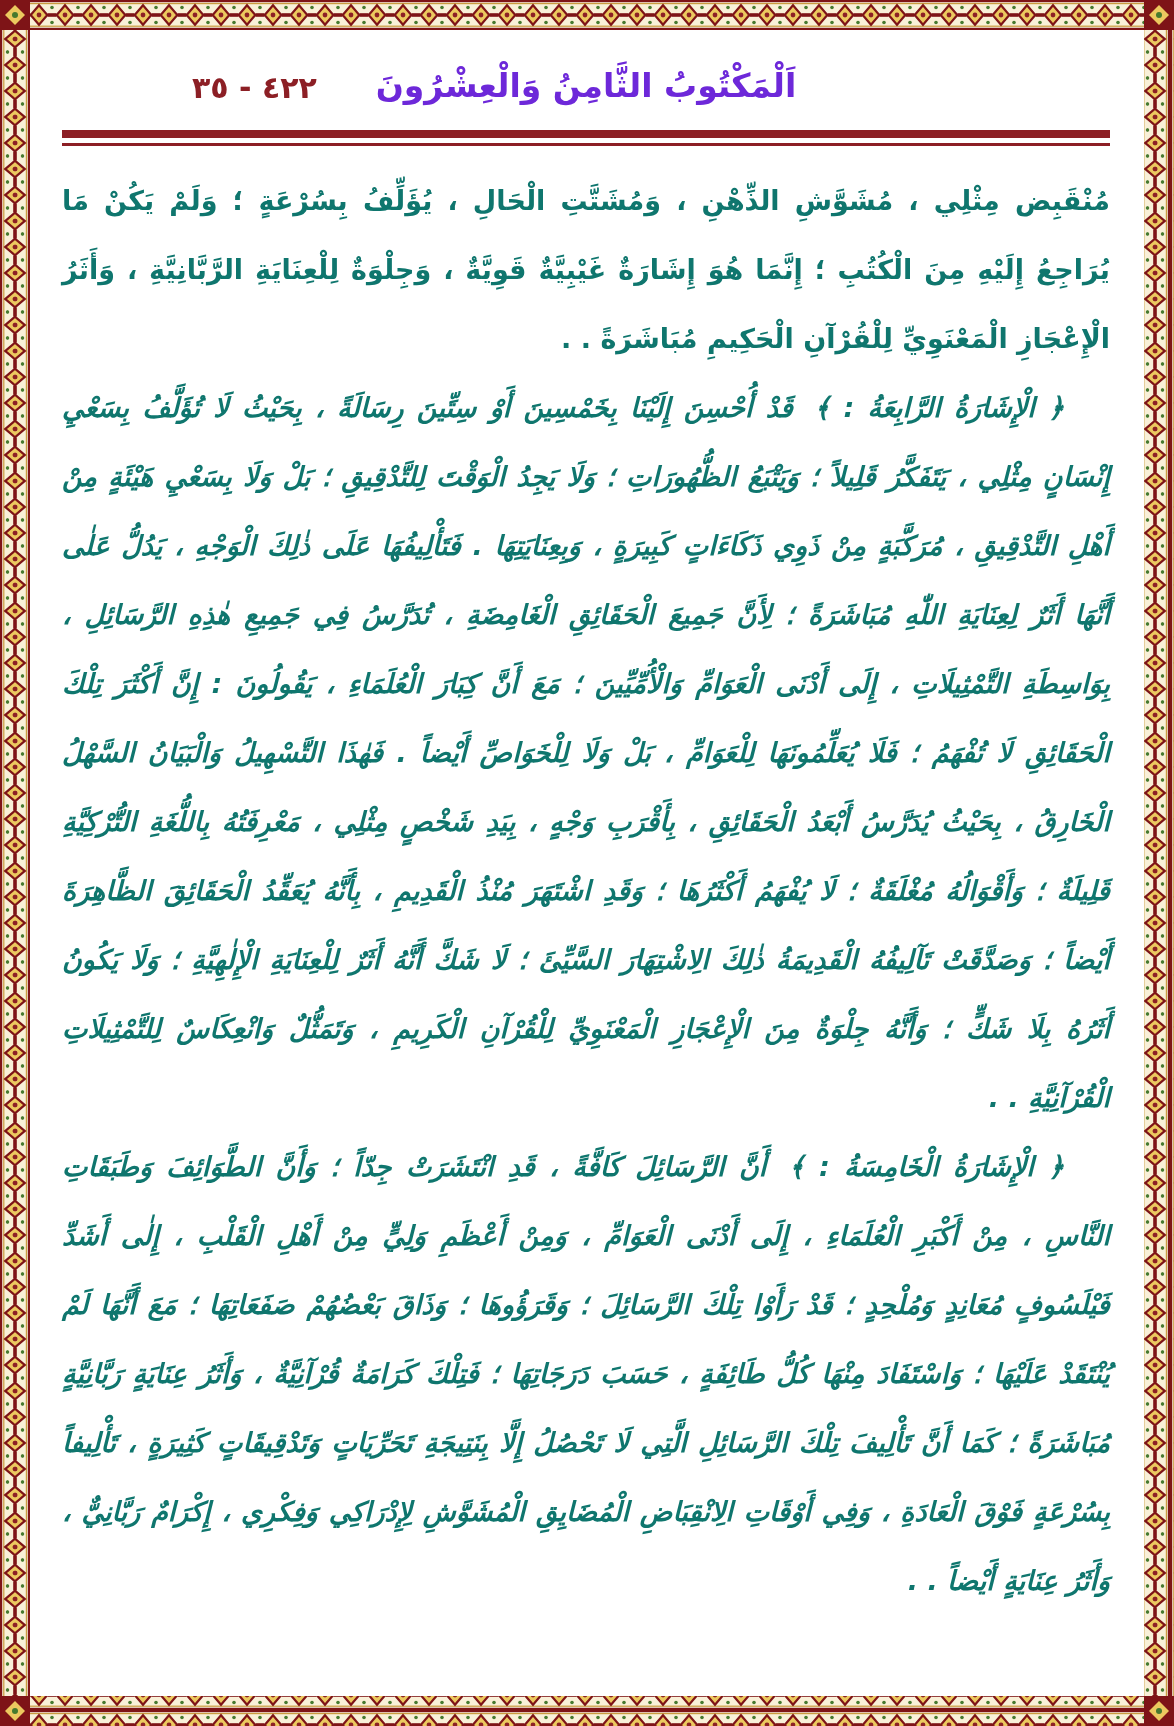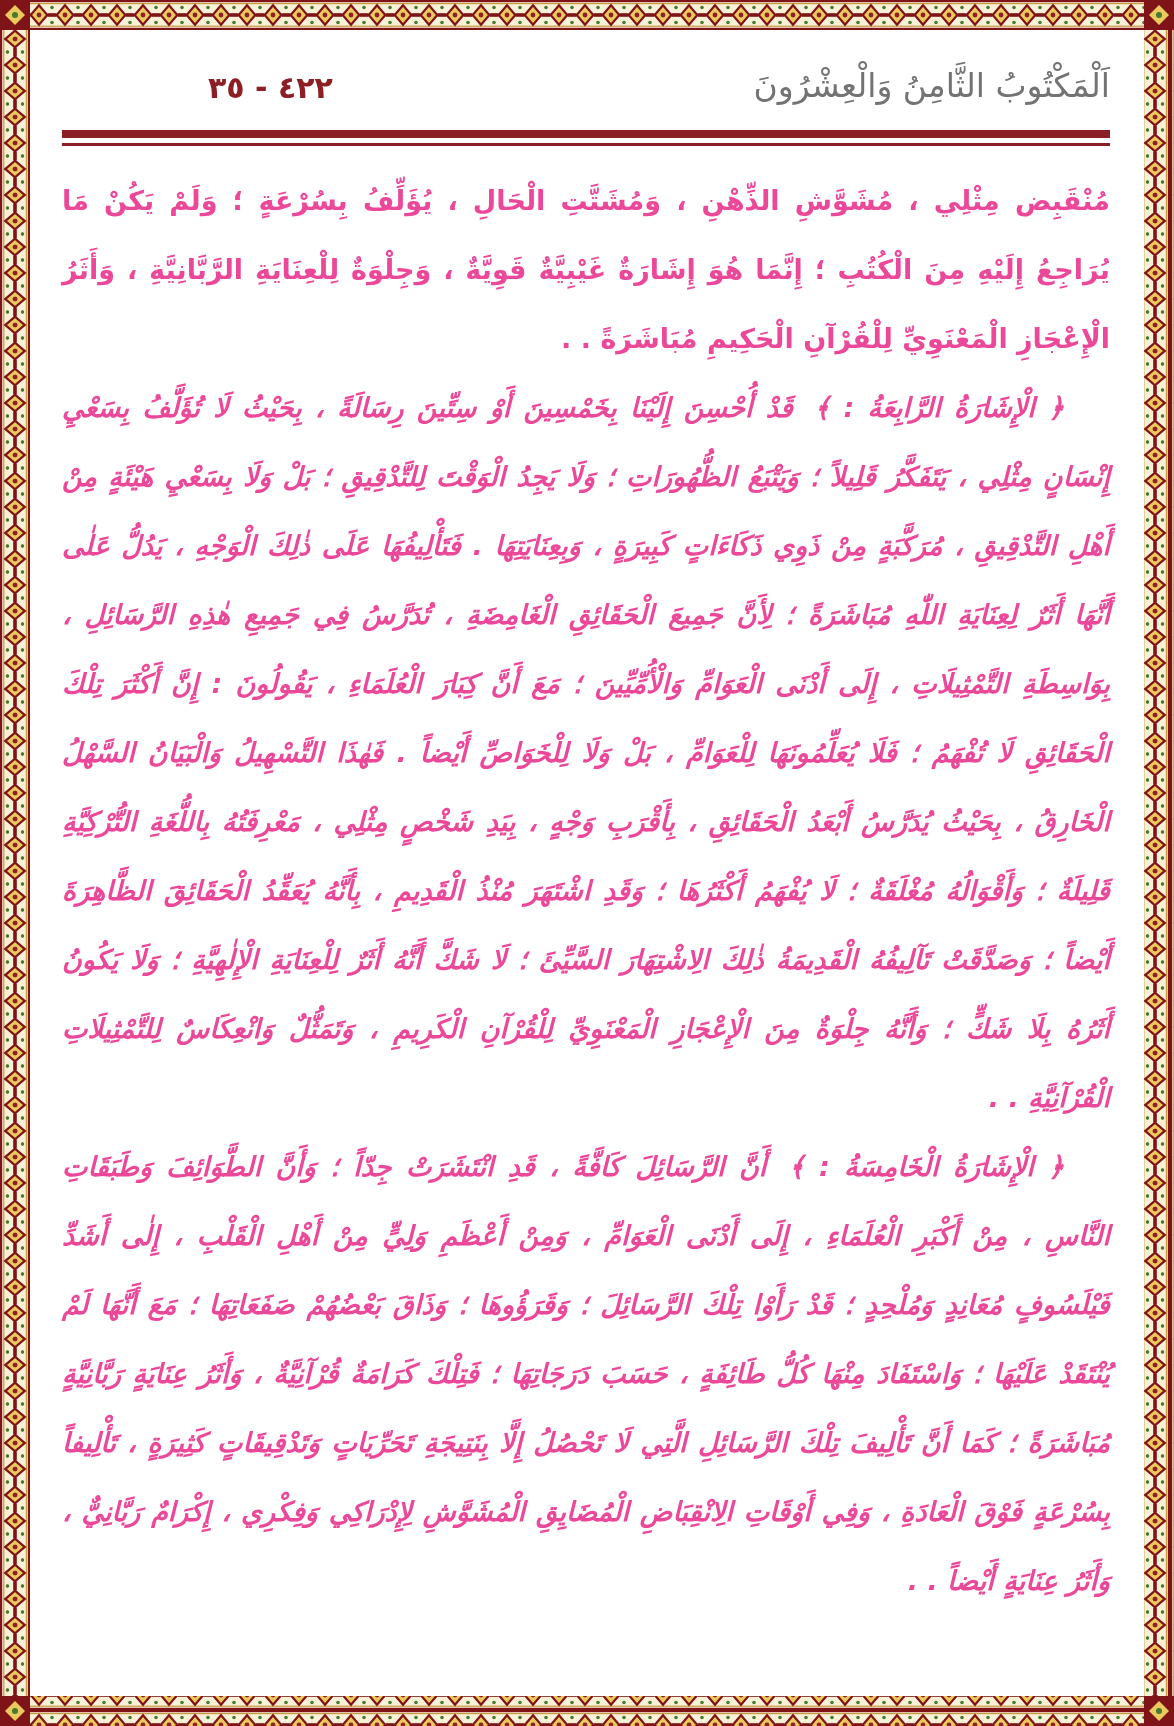--- a/index.html
+++ b/index.html
@@ -13,47 +13,47 @@
   .border-svg{
     position:absolute;inset:0;z-index:1;display:block;
   }
   .content{
     position:absolute;z-index:2;
     top:52px;left:62px;right:64px;
     direction:rtl;
   }
   .header{position:relative;height:74px;}
   .page-title{
-    font-size:33px;font-weight:normal;
-    color:#737373;
+    text-align:center;
+    font-size:33px;font-weight:bold;
+    color:#6d28d9;
     padding-top:14px;
     letter-spacing:0.5px;
   }
   .page-number{
     position:absolute;
     left:130px;top:18px;
     font-size:30px;font-weight:bold;
     color:#8c1f25;
     direction:rtl;
     letter-spacing:2px;
-    margin-left:16px;
   }
   .rule{
     border-top:8px solid #8c1f25;
     border-bottom:3px solid #8c1f25;
     height:5px;
     margin-top:4px;
   }
   .body-text{margin-top:20px;}
   .para{
     margin:0;
     font-size:27px;
     font-weight:bold;
     line-height:69px;
-    color:#ec4899;
+    color:#0f766e;
     text-align:justify;
     text-justify:inter-word;
   }
   .para.indent{text-indent:46px;font-style:italic;}
   .lead{margin-inline-end:0.30em;}
 </style>
 </head>
 <body>
 
 <svg class="border-svg" width="1174" height="1726" viewBox="0 0 1174 1726" aria-hidden="true">

